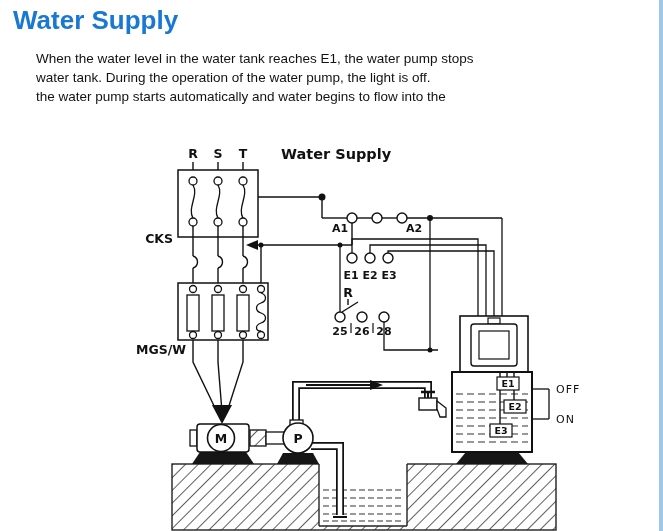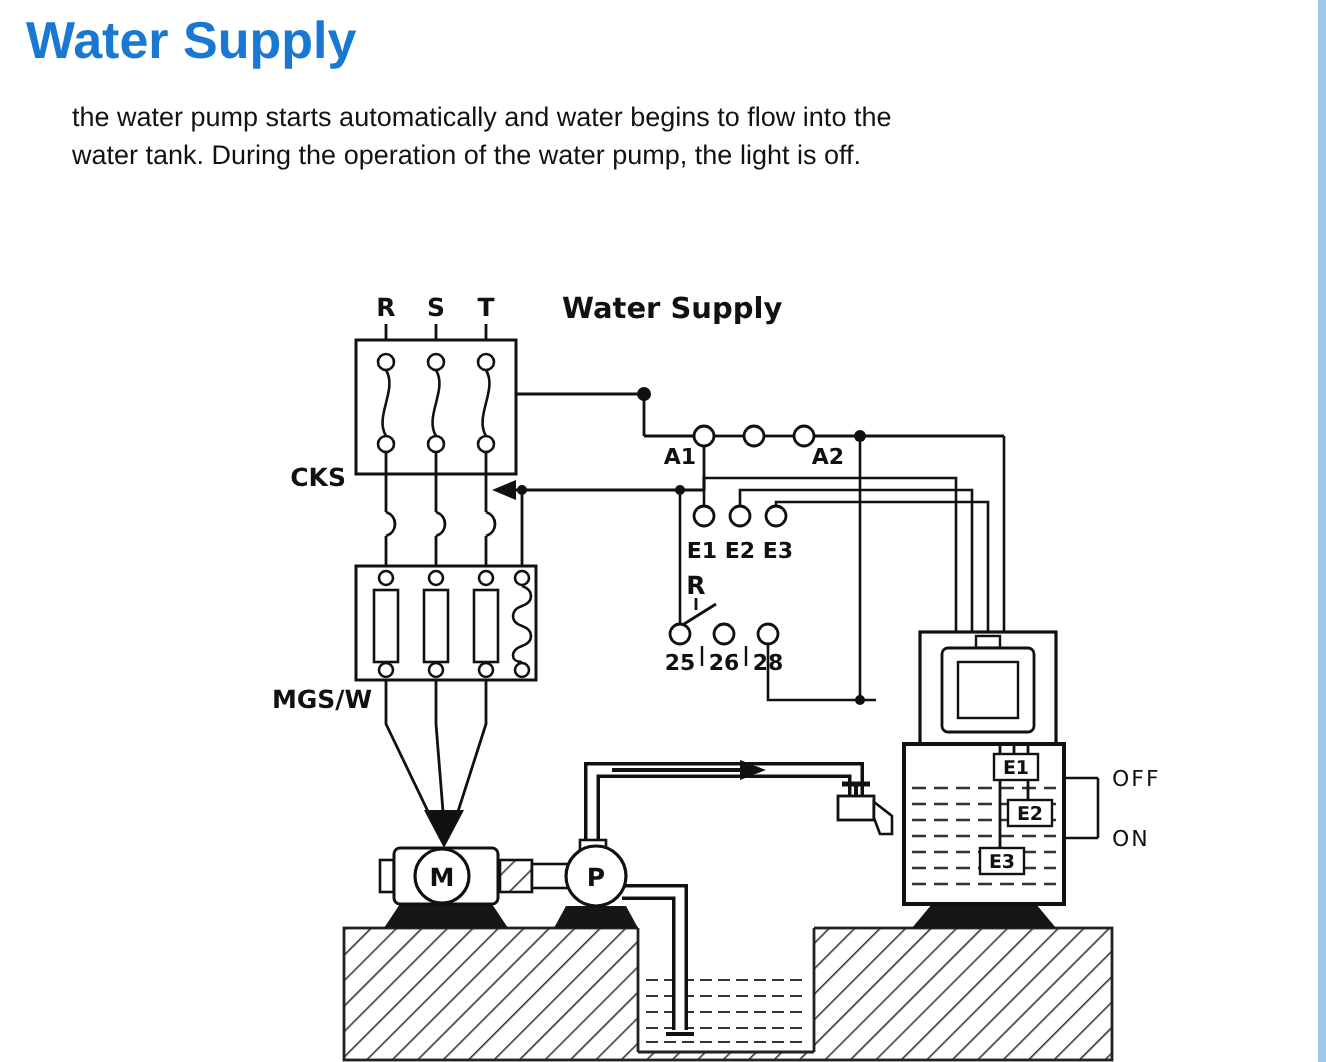--- a/index.html
+++ b/index.html
@@ -31,22 +31,23 @@
   .lab14{font-size:14.5px;}
   .lab9{font-size:9.5px;}
   .lab-onoff{font-size:11px;font-weight:normal;letter-spacing:1px;}
 </style>
 </head>
 <body>
 
 <div class="page-title">Water Supply</div>
 
 <div class="intro">
+  <div>When the water level in the water tank reaches E1, the water pump stops</div>
+  <div>water tank. During the operation of the water pump, the light is off.</div>
   <div>the water pump starts automatically and water begins to flow into the</div>
-  <div>water tank. During the operation of the water pump, the light is off.</div>
 </div>
 
 <svg class="diagram" width="663" height="531" viewBox="0 0 663 531">
   <defs>
     <pattern id="hatch" patternUnits="userSpaceOnUse" width="9" height="9" patternTransform="rotate(45)">
       <rect width="9" height="9" fill="#ffffff"></rect>
       <line x1="0" y1="0" x2="0" y2="9" stroke="#2a2a2a" stroke-width="1.5"></line>
     </pattern>
   </defs>
 

